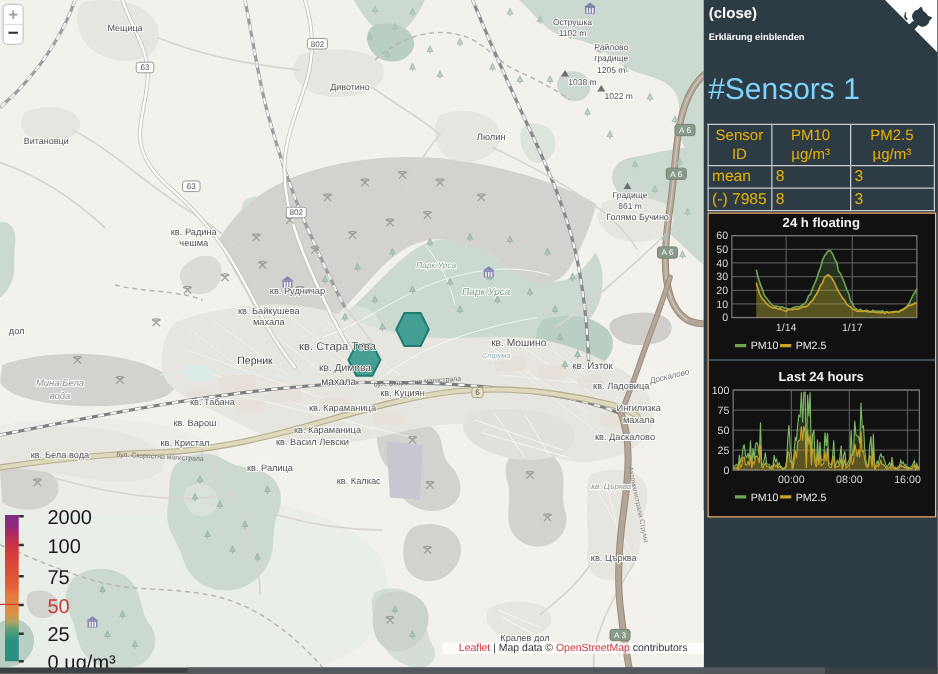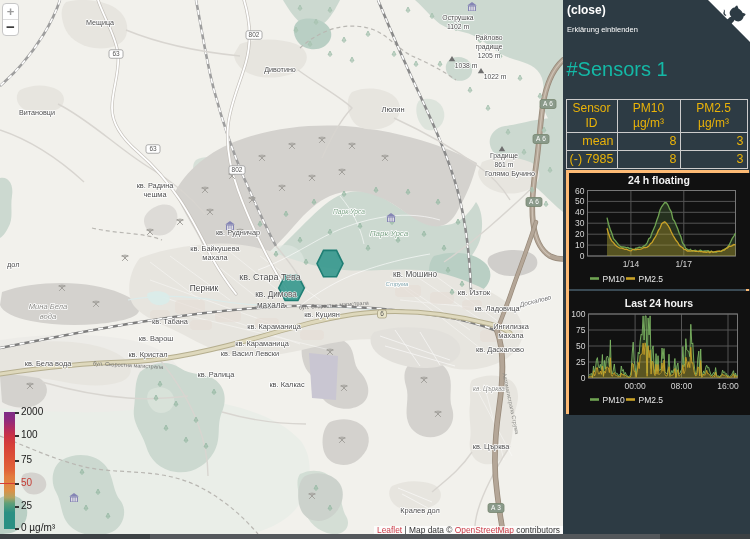--- a/index.html
+++ b/index.html
@@ -4,33 +4,33 @@
 *{margin:0;padding:0;box-sizing:border-box}
 html,body{width:750px;height:539px;overflow:hidden;background:#2d3b44;font-family:"Liberation Sans",sans-serif}
 #map{position:absolute;left:0;top:0;width:563px;height:539px;overflow:hidden;background:#f2f1ec}
 #zoomctl{position:absolute;left:2px;top:3px;width:17px;height:33px;background:#fff;border:1px solid #c7c7c7;border-radius:4px;z-index:20}
 #zoomctl .zin{position:absolute;top:0;left:0;width:100%;height:16px;color:#9b9b9b;font-size:13px;font-weight:bold;text-align:center;line-height:16px;border-bottom:1px solid #ddd}
 #zoomctl .zout{position:absolute;bottom:0;left:0;width:100%;height:15px;color:#333;font-size:15px;font-weight:bold;text-align:center;line-height:14px}
 #legend{position:absolute;left:4px;top:412px;z-index:20}
 #lbar{position:absolute;left:0;top:0;width:11px;height:117px;background:linear-gradient(to top,#2a9083 0%,#2a9083 14%,#5f9f78 22%,#b2a360 27%,#dd9046 33%,#e37a3e 45%,#e16439 50%,#dc4f37 62%,#d63f3a 72%,#c93246 80%,#ad2b64 87%,#8f2a7d 93%,#7c2c86 100%)}
 .red50{position:absolute;left:-4px;top:70.5px;width:15px;height:1.5px;background:#d63c34}
 .ltick{position:absolute;left:11px;width:4px;height:1.5px;background:#333}
-.llab{position:absolute;left:17px;font-size:10px;color:#1a1a1a;white-space:nowrap}
+.llab{position:absolute;left:34px;font-size:16px;color:#1a1a1a;white-space:nowrap}
 .llr{color:#c43c34}
-#attrib{position:absolute;right:0;bottom:4px;height:9px;z-index:20;background:rgba(255,255,255,0.78);font-size:8.4px;line-height:9.5px;color:#333;padding:0 3px;white-space:nowrap}
+#attrib{position:absolute;right:0;bottom:16px;height:9px;z-index:20;background:rgba(255,255,255,0.78);font-size:8.4px;line-height:9.5px;color:#333;padding:0 13px;white-space:nowrap}
 #attrib .lk{color:#cb3b47}
 #sidebar{position:absolute;left:563px;top:0;width:187px;height:408px;background:#2d3b44;color:#fff}
 #close{position:absolute;left:4px;top:3px;font-size:12px;font-weight:bold;color:#fff}
-#erk{position:absolute;left:4px;top:25px;font-size:7.5px;font-weight:normal;color:#fff}
-#sens{position:absolute;left:3.5px;top:58px;font-size:20px;color:#14b8a6}
+#erk{position:absolute;left:4px;top:25px;font-size:7.5px;font-weight:bold;color:#fff}
+#sens{position:absolute;left:3.5px;top:58px;font-size:24px;color:#7dd3fc}
 table{position:absolute;left:2.5px;top:99px;width:182px;border-collapse:collapse;color:#eab308}
 th,td{border:1px solid #cccccc;font-weight:normal;padding:0 3px}
 th{font-size:12px;line-height:15px;height:33px;text-align:center}
-td{font-size:12.5px;height:17px;line-height:17px;text-align:right}
-#charts{position:absolute;left:3px;top:170px;width:182.5px;height:244px;background:#111;border:3px solid #fdba74}
+td{font-size:12.5px;height:17px;line-height:17px;text-align:left}
+#charts{position:absolute;left:3px;top:170px;width:182.5px;height:244px;background:#111;border:1px solid #fdba74}
 #chartdiv{height:2px;background:#3a4a54;border-top:0;border-bottom:0}
 #bstrip{position:absolute;left:0;top:534px;width:750px;height:5px;background:#3c4144;z-index:40}
 #bstrip .thumb{position:absolute;left:150px;top:0;width:510px;height:5px;background:#54585c}
 </style></head>
 <body>
 <div id="map">
     <svg width="563" height="539" viewBox="0 0 563 539" xmlns="http://www.w3.org/2000/svg" font-family="&quot;Liberation Sans&quot;,sans-serif" style="display:block">
       <rect width="563" height="539" fill="#f2f1ec"></rect>
       <path d="M0,400 C60,392 130,390 190,398 C240,404 280,418 300,440 C315,458 312,490 295,510 C275,532 240,539 200,539 L0,539 Z" fill="#eaeee8"></path>
       <path d="M0,340 C40,334 90,332 130,340 C160,346 180,360 180,378 C180,396 160,406 130,410 C95,414 40,412 0,408 Z" fill="#edecE8"></path>

